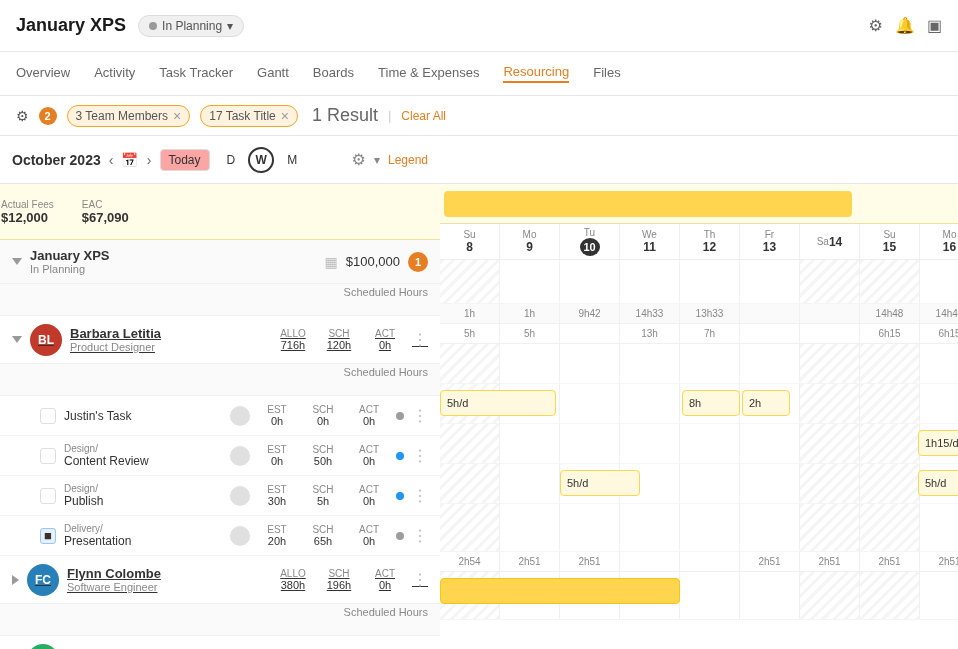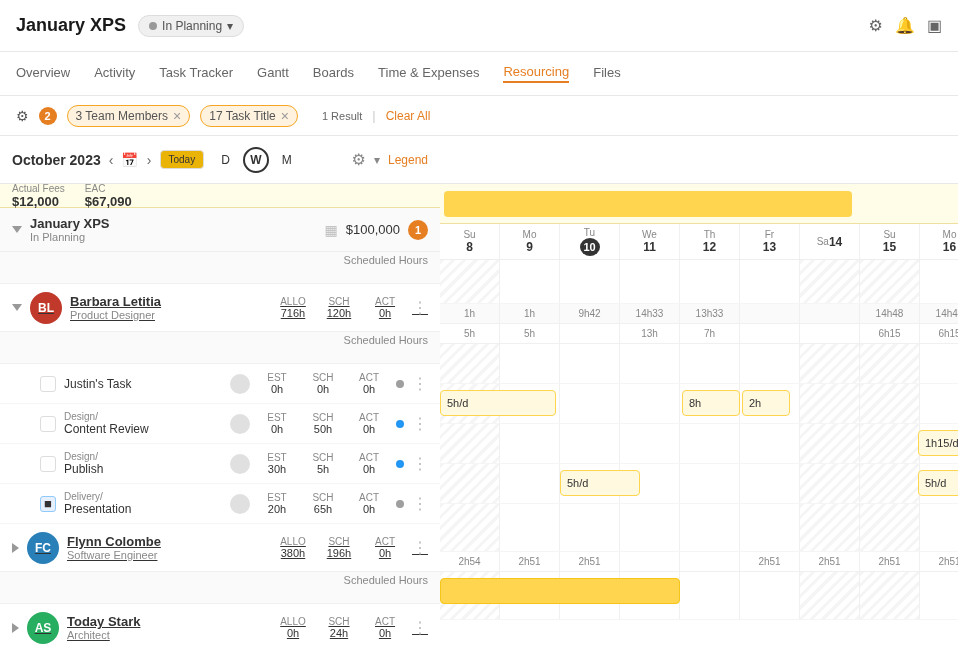--- a/index.html
+++ b/index.html
@@ -17,24 +17,24 @@
     .nav-tabs { display: flex; align-items: center; padding: 0 16px; height: 44px; border-bottom: 1px solid #e8e8e8; gap: 24px; }
     .nav-tab { font-size: 13px; color: #666; cursor: pointer; padding-bottom: 2px; text-decoration: none; }
     .nav-tab.active { color: #e67e22; border-bottom: 2px solid #e67e22; font-weight: 500; }
 
     
     .filter-bar { display: flex; align-items: center; padding: 8px 16px; height: 40px; border-bottom: 1px solid #e8e8e8; gap: 10px; }
     .filter-icon { font-size: 14px; color: #555; cursor: pointer; }
     .filter-count { background: #e67e22; color: #fff; border-radius: 50%; width: 18px; height: 18px; display: flex; align-items: center; justify-content: center; font-size: 11px; font-weight: 600; }
     .filter-chip { display: flex; align-items: center; gap: 5px; background: #fff3e0; border: 1px solid #f5a623; border-radius: 12px; padding: 2px 8px; font-size: 12px; color: #555; }
     .filter-chip .remove { color: #999; cursor: pointer; font-size: 14px; }
-    .filter-result { color: #666; font-size: 11px; margin-left: 14px; }
+    .filter-result { color: #666; font-size: 18px; margin-left: 4px; }
     .filter-sep { color: #ccc; }
     .clear-all { color: #e67e22; font-size: 12px; cursor: pointer; text-decoration: none; }
-    .today-btn { border: 1px solid #ddd; border-radius: 4px; padding: 3px 8px; font-size: 10px; cursor: pointer; background: #eab308; color: #333; }
+    .today-btn { border: 1px solid #ddd; border-radius: 4px; padding: 3px 8px; font-size: 12px; cursor: pointer; background: #fca5a5; color: #333; }
     .view-btn { border: 1px solid transparent; border-radius: 4px; padding: 3px 8px; font-size: 12px; cursor: pointer; background: none; color: #333; }
     .view-btn.active-view { border: 2px solid #333; border-radius: 50%; width: 26px; height: 26px; display: flex; align-items: center; justify-content: center; font-weight: 600; }
     .legend-btn { margin-left: auto; color: #e67e22; font-size: 12px; cursor: pointer; }
 
     
     .content-area { display: flex; flex: 1; overflow: hidden; }
 
     
     .project-row { display: flex; align-items: center; padding: 8px 12px; background: #fafafa; border-bottom: 1px solid #eee; gap: 8px; }
     .phase-badge { background: #e67e22; color: #fff; border-radius: 50%; width: 20px; height: 20px; display: flex; align-items: center; justify-content: center; font-size: 11px; font-weight: 700; }
@@ -134,21 +134,21 @@
         <button class="view-btn active-view">W</button>
         <button class="view-btn">M</button>
       </div>
       <div style="margin-left:auto;display:flex;align-items:center;gap:8px;">
         <span style="color:#888;cursor:pointer;font-size:16px;">⚙</span>
         <span style="color:#888;cursor:pointer;font-size:12px;">▾</span>
         <span class="legend-btn">Legend</span>
       </div>
     </div>
 
-    <div style="height:24px;background:#fffde7;border-bottom:1px solid #f0e0a0;display:flex;align-items:center;padding:0 12px;gap:20px;">
+    <div style="height:56px;background:#fffde7;border-bottom:1px solid #f0e0a0;display:flex;align-items:center;padding:0 1px;gap:28px;">
       <div>
         <div style="font-size:10px;color:#888;">Actual Fees</div>
         <div style="font-size:13px;font-weight:700;">$12,000</div>
       </div>
       <div>
         <div style="font-size:10px;color:#888;">EAC</div>
         <div style="font-size:13px;font-weight:700;">$67,090</div>
       </div>
     </div>
 

